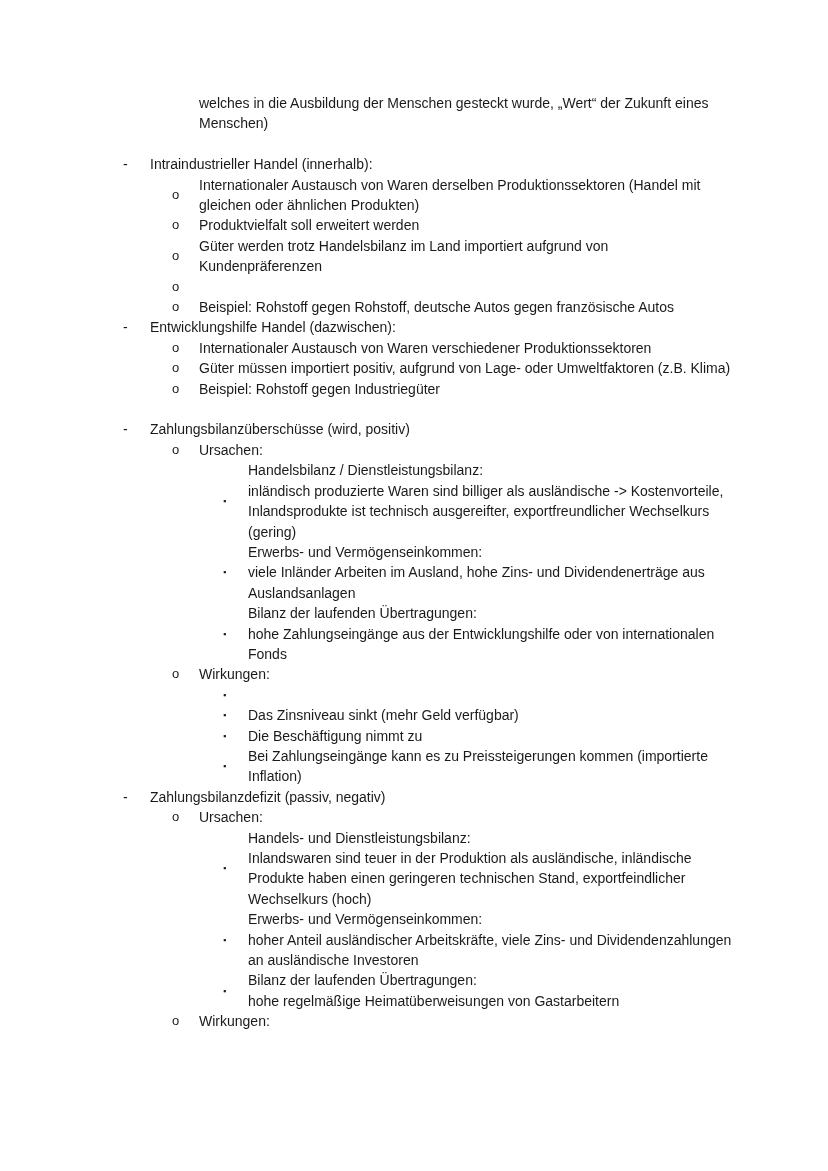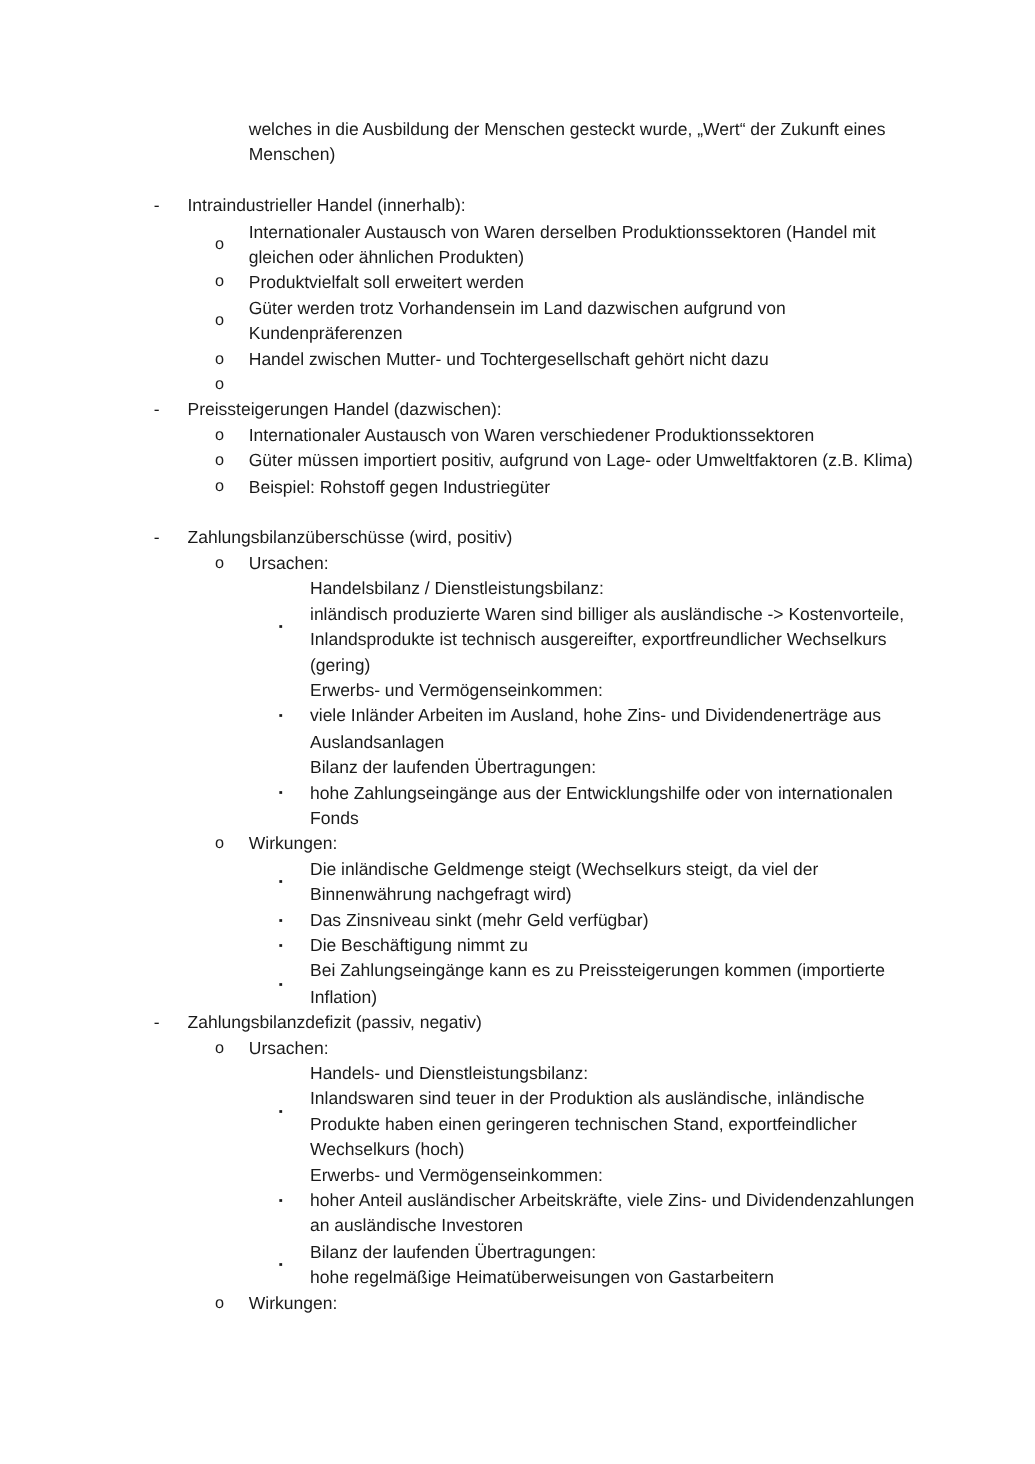--- a/index.html
+++ b/index.html
@@ -65,32 +65,32 @@
       <div class="block para level-2">
         <span class="marker marker-circle">o</span>
         <span class="text">Internationaler Austausch von Waren derselben Produktionssektoren (Handel mit gleichen oder ähnlichen Produkten)</span>
       </div>
       <div class="block para level-2">
         <span class="marker marker-circle">o</span>
         <span class="text">Produktvielfalt soll erweitert werden</span>
       </div>
       <div class="block para level-2">
         <span class="marker marker-circle">o</span>
-        <span class="text">Güter werden trotz Vorhandensein im Land dazwischen aufgrund von Kundenpräferenzen</span>
-      </div>
-      <div class="block para level-2">
-        <span class="marker marker-circle">o</span>
-        <span class="text">Handel zwischen Mutter- und Tochtergesellschaft gehört nicht dazu</span>
+        <span class="text">Güter werden trotz Handelsbilanz im Land importiert aufgrund von Kundenpräferenzen</span>
       </div>
       <div class="block para level-2">
         <span class="marker marker-circle">o</span>
       </div>
+      <div class="block para level-2">
+        <span class="marker marker-circle">o</span>
+        <span class="text">Beispiel: Rohstoff gegen Rohstoff, deutsche Autos gegen französische Autos</span>
+      </div>
       <div class="block para level-1">
         <span class="marker marker-dash">-</span>
-        <span class="text">Preissteigerungen Handel (dazwischen):</span>
+        <span class="text">Entwicklungshilfe Handel (dazwischen):</span>
       </div>
       <div class="block para level-2">
         <span class="marker marker-circle">o</span>
         <span class="text">Internationaler Austausch von Waren verschiedener Produktionssektoren</span>
       </div>
       <div class="block para level-2">
         <span class="marker marker-circle">o</span>
         <span class="text">Güter müssen importiert positiv, aufgrund von Lage- oder Umweltfaktoren (z.B. Klima)</span>
       </div>
       <div class="block para level-2">
@@ -120,21 +120,20 @@
         <span class="marker marker-square">▪</span>
         <span class="text">Bilanz der laufenden Übertragungen:
 hohe Zahlungseingänge aus der Entwicklungshilfe oder von internationalen Fonds</span>
       </div>
       <div class="block para level-2">
         <span class="marker marker-circle">o</span>
         <span class="text">Wirkungen:</span>
       </div>
       <div class="block para level-3">
         <span class="marker marker-square">▪</span>
-        <span class="text">Die inländische Geldmenge steigt (Wechselkurs steigt, da viel der Binnenwährung nachgefragt wird)</span>
       </div>
       <div class="block para level-3">
         <span class="marker marker-square">▪</span>
         <span class="text">Das Zinsniveau sinkt (mehr Geld verfügbar)</span>
       </div>
       <div class="block para level-3">
         <span class="marker marker-square">▪</span>
         <span class="text">Die Beschäftigung nimmt zu</span>
       </div>
       <div class="block para level-3">

